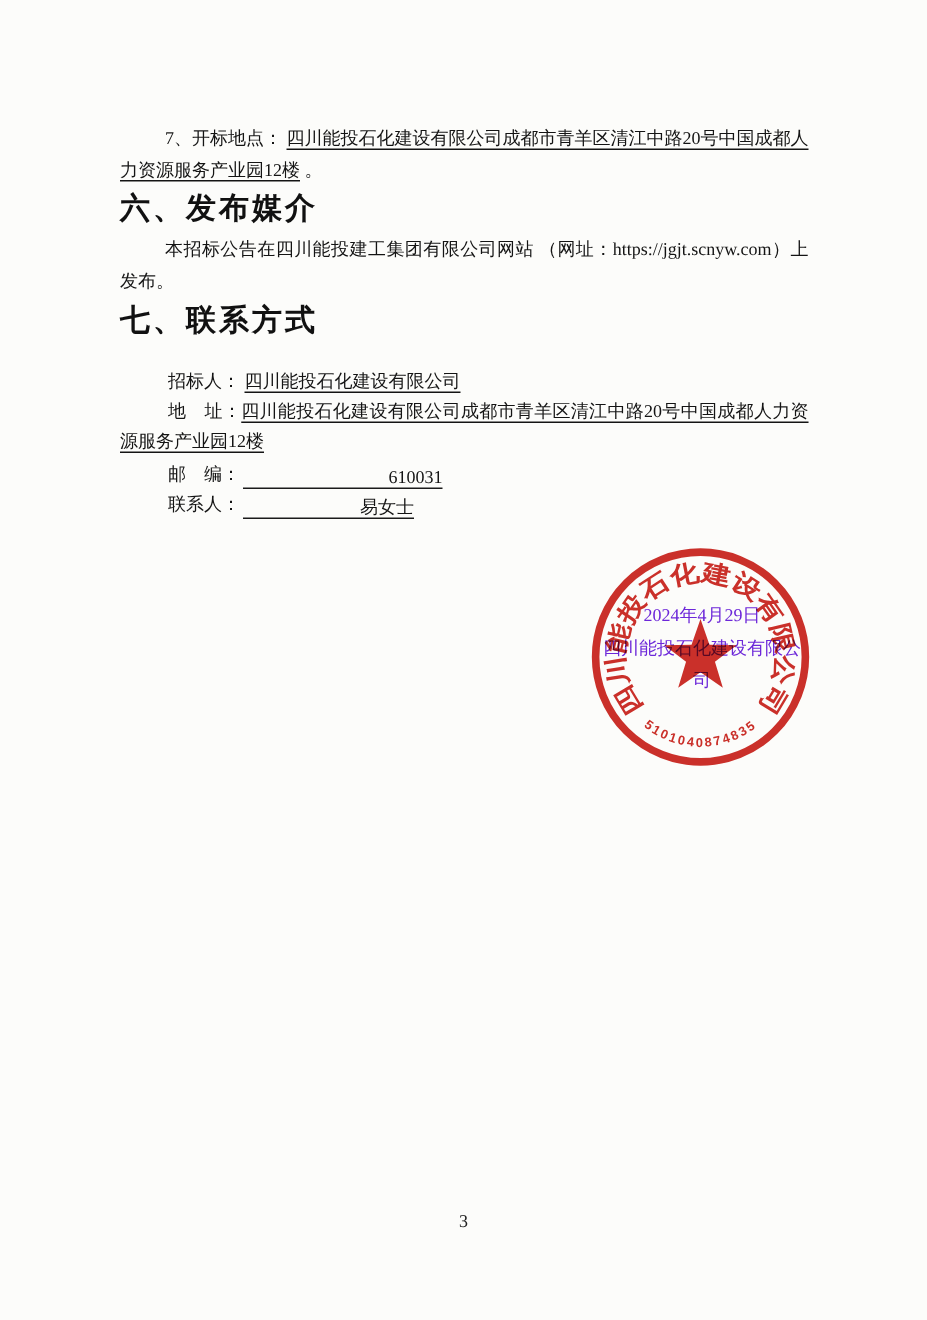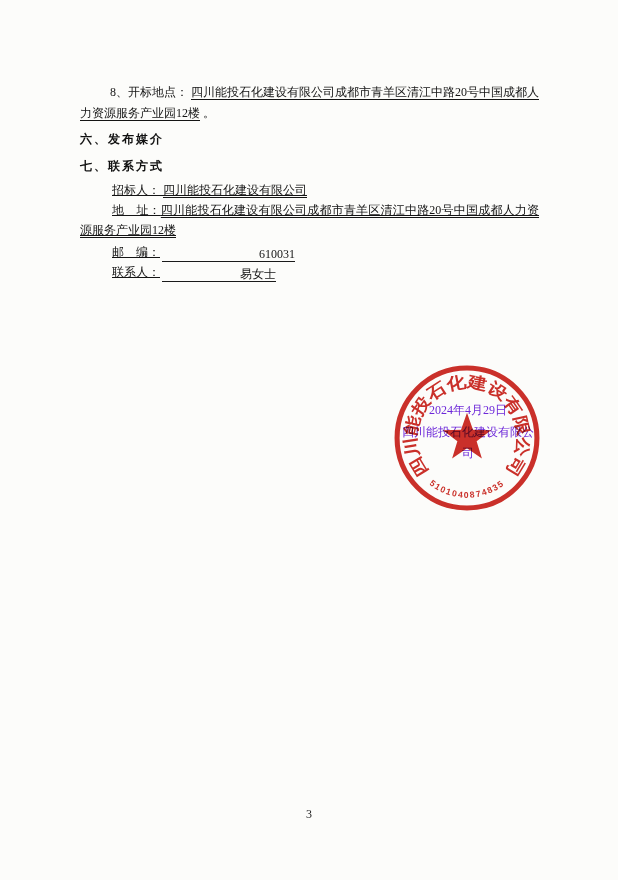--- a/index.html
+++ b/index.html
@@ -19,30 +19,30 @@
     font-size: 12px;
   }
   .para {
     line-height: 21px;
     text-indent: 30px;
     text-align: justify;
   }
   .uv { text-decoration: underline; text-underline-offset: 3px; }
   h2.sec {
     font-family: "Liberation Sans", "DejaVu Sans", sans-serif;
-    font-size: 12px;
+    font-size: 20px;
     font-weight: bold;
     letter-spacing: 2px;
     color: #111;
     height: 22px; line-height: 22px;
   }
   .h-six { margin-top: 4px; }
   .pub { margin-top: 6px; }
   .h-seven { margin-top: 5px; }
-  .fields { margin-top: 3px; text-decoration: underline; }
+  .fields { margin-top: 19px; }
   .frow {
     padding-left: 32px;
     line-height: 20px;
     text-align: justify;
   }
   .frow.addr { text-indent: 32px; padding-left: 0; }
   .frow.gap { margin-top: 2px; }
   .blank {
     display: inline-block;
     border-bottom: 1px solid #1a1a1a;
@@ -80,24 +80,25 @@
     color: #222;
   }
 </style>
 </head>
 <body>
 
 <div class="page">
 
   <div class="content">
 
-    <p class="para"><span>8、开标地点： </span><span class="uv">四川能投石化建设有限公司成都市青羊区清江中路20号中国成都人力资源服务产业园12楼</span><span> 。</span></p>
+    <p class="para"><span>7、开标地点： </span><span class="uv">四川能投石化建设有限公司成都市青羊区清江中路20号中国成都人力资源服务产业园12楼</span><span> 。</span></p>
 
     <h2 class="sec h-six">六、发布媒介</h2>
 
+    <p class="para pub">本招标公告在四川能投建工集团有限公司网站 （网址：https://jgjt.scnyw.com）上发布。</p>
 
     <h2 class="sec h-seven">七、联系方式</h2>
 
     <div class="fields">
 
       <p class="frow"><span>招标人： </span><span class="uv">四川能投石化建设有限公司</span></p>
 
       <p class="frow addr"><span>地　址：</span><span class="uv">四川能投石化建设有限公司成都市青羊区清江中路20号中国成都人力资源服务产业园12楼</span></p>
 
       <p class="frow gap"><span>邮　编：</span><span class="blank b-zip">610031</span></p>

